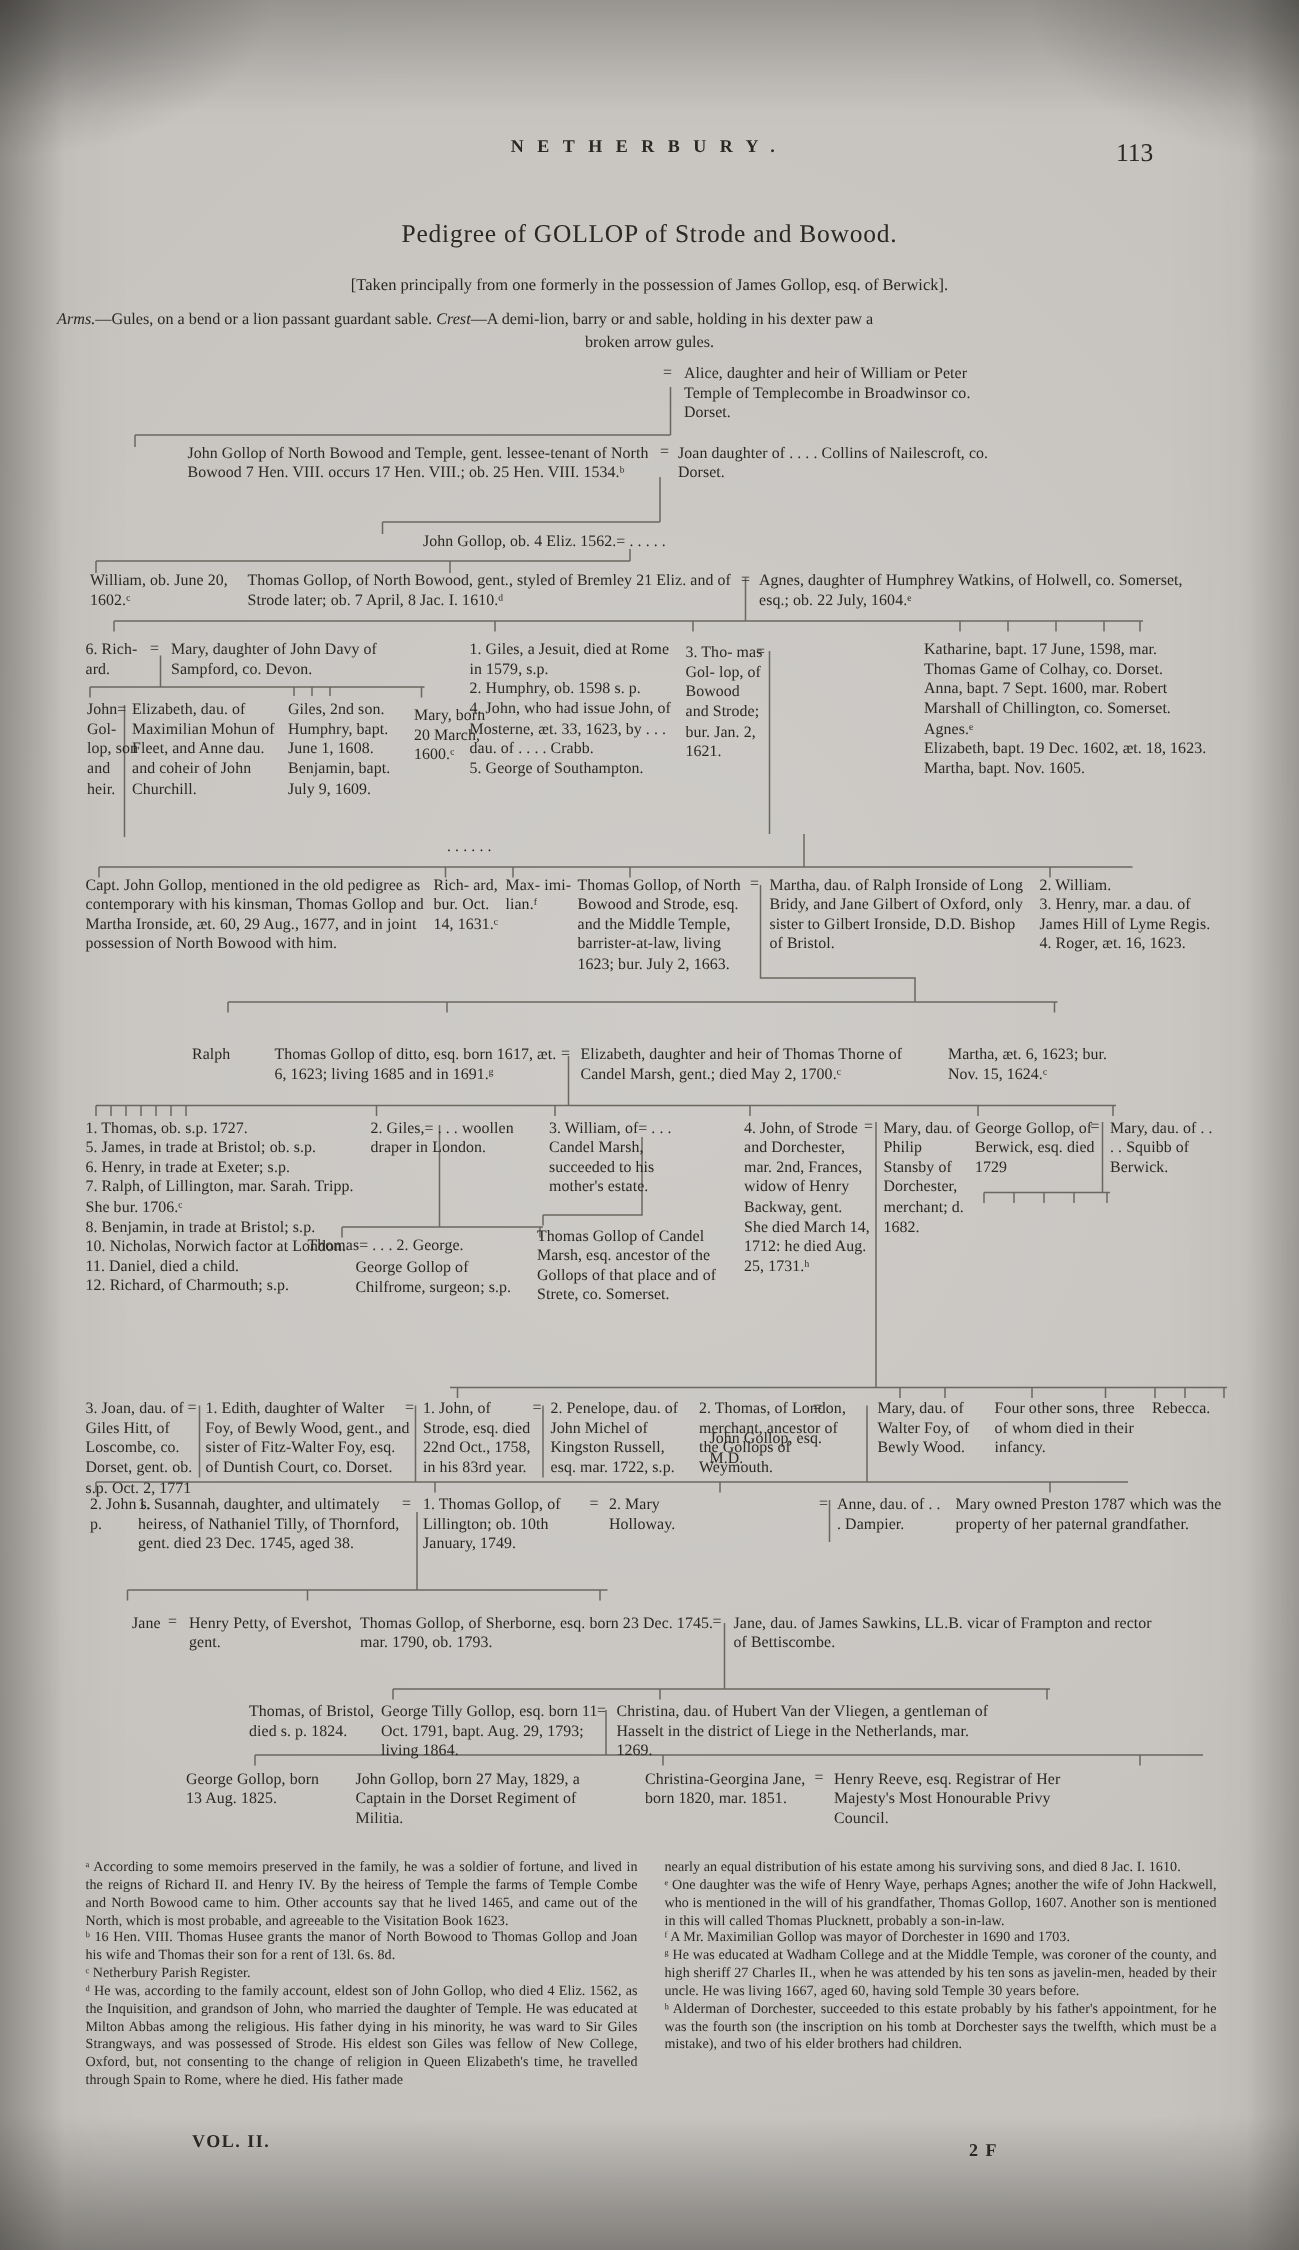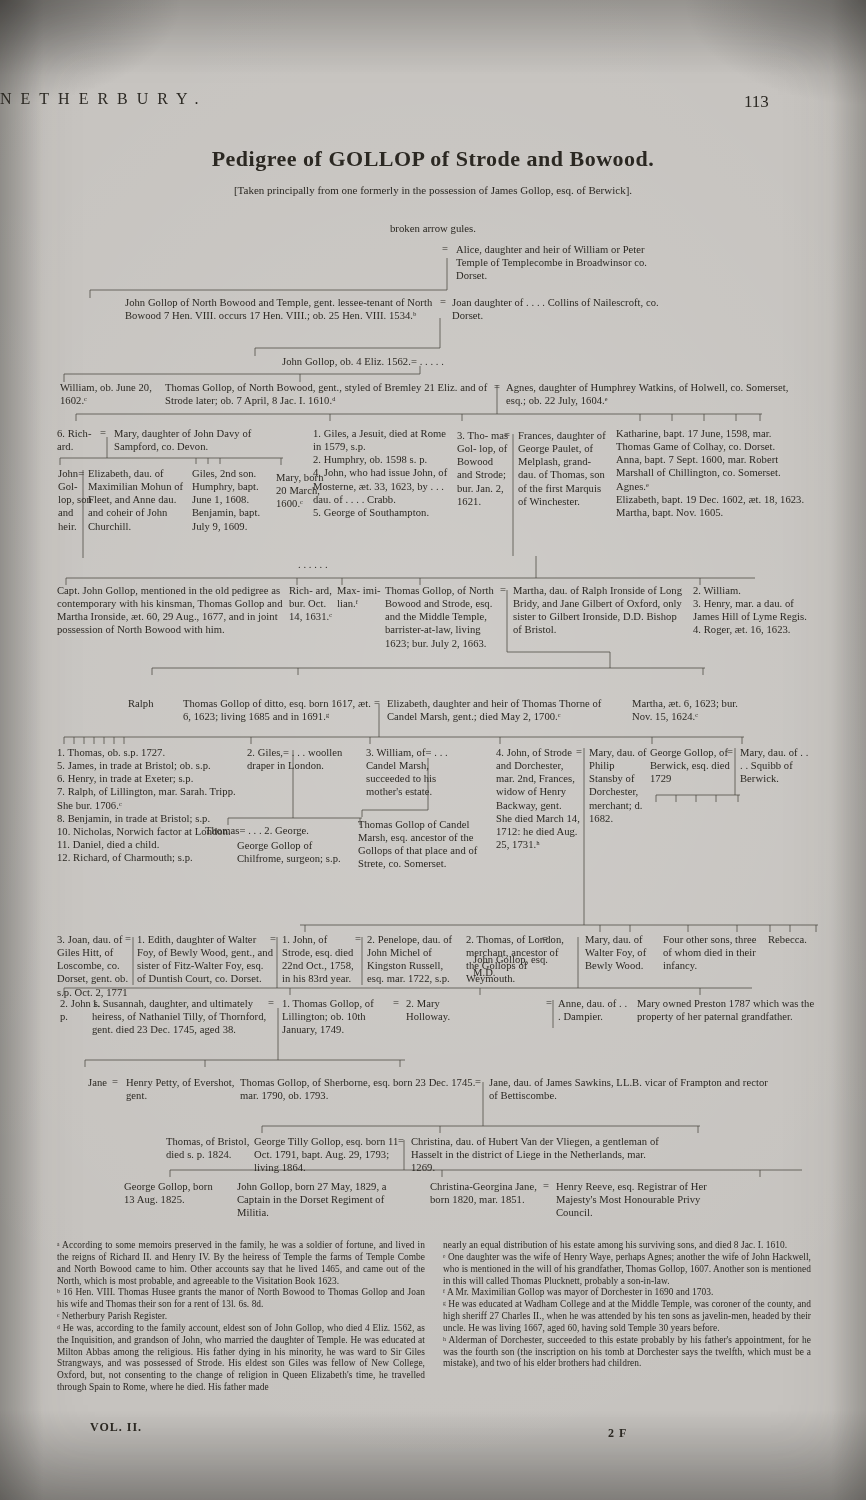--- a/index.html
+++ b/index.html
@@ -11,29 +11,29 @@
       radial-gradient(ellipse 30% 10% at 0% 0%, rgba(0,0,0,.38), rgba(0,0,0,0) 70%),
       radial-gradient(ellipse 30% 10% at 100% 0%, rgba(0,0,0,.30), rgba(0,0,0,0) 70%),
       linear-gradient(90deg, rgba(0,0,0,.22), rgba(0,0,0,0) 5%, rgba(0,0,0,0) 96%, rgba(0,0,0,.16)),
       linear-gradient(0deg, rgba(0,0,0,.30), rgba(0,0,0,0) 6%, rgba(0,0,0,0) 95%, rgba(0,0,0,.18));
     font-family:"Liberation Serif","DejaVu Serif",serif;color:#2b2822;
     box-shadow: inset 0 0 80px rgba(60,55,45,.25);
   }
   .blk{position:absolute;font-size:10.6px;line-height:1.24;letter-spacing:.05px;}
   .pre{white-space:pre-line;}
   .eq{position:absolute;font-size:10.6px;line-height:1.1;}
-  .runhead{position:absolute;width:100%;font-size:16px;letter-spacing:9px;}
+  .runhead{position:absolute;width:100%;text-align:center;font-size:12px;letter-spacing:9px;font-weight:bold;}
   .pageno{position:absolute;font-size:17px;}
-  .ptitle{position:absolute;width:100%;text-align:center;font-size:22px;font-weight:bold;letter-spacing:.5px;}
+  .ptitle{position:absolute;width:100%;text-align:center;font-size:17px;font-weight:normal;letter-spacing:.5px;}
   .note{position:absolute;width:100%;text-align:center;font-size:11px;}
   .armsline{position:absolute;font-size:10.8px;white-space:nowrap;}
   .armsline2{position:absolute;width:100%;text-align:center;font-size:10.8px;}
   .it{font-style:italic;}
   .small{font-size:9.4px;line-height:1.26;text-align:justify;}
-  .foot{position:absolute;font-size:12px;font-weight:bold;letter-spacing:1px;}
+  .foot{position:absolute;font-size:12px;font-weight:bold;letter-spacing:1px;margin-left:38px;}
   svg.lines{position:absolute;left:0;top:0;pointer-events:none;}
 </style>
 </head>
 <body>
 
 <div class="sheet">
 
   <svg class="lines" width="866" height="1500" viewBox="0 0 866 1500">
     <path fill="none" stroke="#49453d" stroke-width="1" opacity="0.75" d="
       M447 258 V290 M90 290 H447 M90 290 V298
@@ -57,20 +57,21 @@
       M483 1082 V1126 M262 1126 H700 M262 1126 V1133 M440 1126 V1133 M698 1126 V1133
       M404 1140 V1170 M170 1170 H802 M170 1170 V1177 M442 1170 V1177 M760 1170 V1177"></path>
   </svg>
 
   <div class="runhead" style="top:90px">NETHERBURY.</div>
   <div class="pageno" style="left:744px;top:92px">113</div>
 
   <div class="ptitle" style="top:146px">Pedigree of GOLLOP of Strode and Bowood.</div>
   <div class="note" style="top:184px">[Taken principally from one formerly in the possession of James Gollop, esq. of Berwick].</div>
 
+  <div class="armsline" style="left:38px;top:207px"><i class="it">Arms.</i><span>—Gules, on a bend or a lion passant guardant sable.    </span><i class="it">Crest</i><span>—A demi-lion, barry or and sable, holding in his dexter paw a</span></div>
   <div class="armsline2" style="top:222px">broken arrow gules.</div>
 
   <span class="eq" style="left:442px;top:243px">=</span>
   <div class="blk" style="left:456px;top:243px;width:205px">Alice, daughter and heir of William or Peter Temple of Templecombe in Broadwinsor co. Dorset.</div>
 
   <div class="blk" style="left:125px;top:296px;width:318px">John Gollop of North Bowood and Temple, gent. lessee-tenant of North Bowood 7 Hen. VIII. occurs 17 Hen. VIII.; ob. 25 Hen. VIII. 1534.ᵇ</div>
   <span class="eq" style="left:440px;top:296px">=</span>
   <div class="blk" style="left:452px;top:296px;width:240px">Joan daughter of . . . . Collins of Nailescroft, co. Dorset.</div>
 
   <div class="blk" style="left:282px;top:355px;width:220px">John Gollop, ob. 4 Eliz. 1562.= . . . . .</div>
@@ -82,21 +83,20 @@
 
   <div class="blk" style="left:57px;top:427px;width:48px">6. Rich- ard.</div>
   <span class="eq" style="left:100px;top:427px">=</span>
   <div class="blk" style="left:114px;top:427px;width:168px">Mary, daughter of John Davy of Sampford, co. Devon.</div>
   <div class="blk pre" style="left:313px;top:427px;width:140px">1. Giles, a Jesuit, died at Rome in 1579, s.p.
 2. Humphry, ob. 1598 s. p.
 4. John, who had issue John, of Mosterne, æt. 33, 1623, by . . . dau. of . . . . Crabb.
 5. George of Southampton.</div>
   <div class="blk" style="left:457px;top:429px;width:52px">3. Tho- mas Gol- lop, of Bowood and Strode; bur. Jan. 2, 1621.</div>
   <span class="eq" style="left:504px;top:429px">=</span>
-  <div class="blk" style="left:518px;top:429px;width:88px">Frances, daughter of George Paulet, of Melplash, grand-dau. of Thomas, son of the first Marquis of Winchester.</div>
   <div class="blk pre" style="left:616px;top:427px;width:192px">Katharine, bapt. 17 June, 1598, mar. Thomas Game of Colhay, co. Dorset.
 Anna, bapt. 7 Sept. 1600, mar. Robert Marshall of Chillington, co. Somerset.
 Agnes.ᵉ
 Elizabeth, bapt. 19 Dec. 1602, æt. 18, 1623.
 Martha, bapt. Nov. 1605.</div>
 
   <div class="blk" style="left:58px;top:467px;width:36px">John= Gol- lop, son and heir.</div>
   <div class="blk" style="left:88px;top:467px;width:102px">Elizabeth, dau. of Maximilian Mohun of Fleet, and Anne dau. and coheir of John Churchill.</div>
   <div class="blk pre" style="left:192px;top:467px;width:80px">Giles, 2nd son.
 Humphry, bapt. June 1, 1608.

